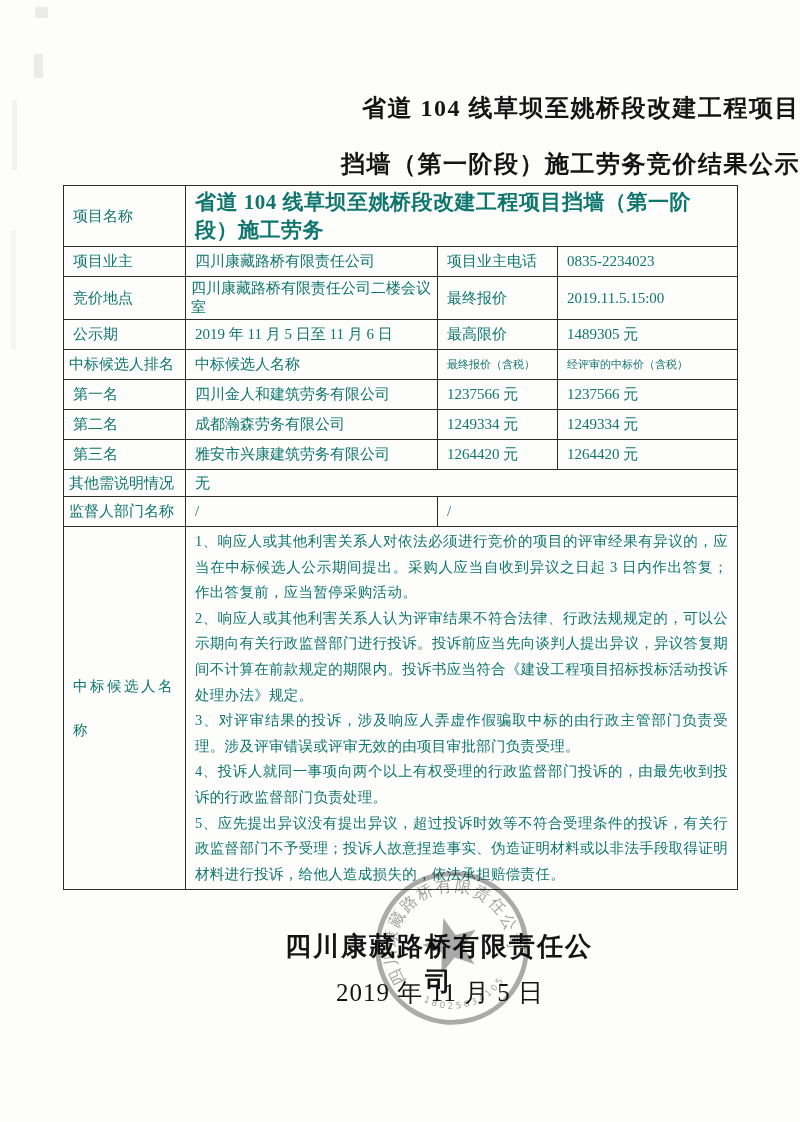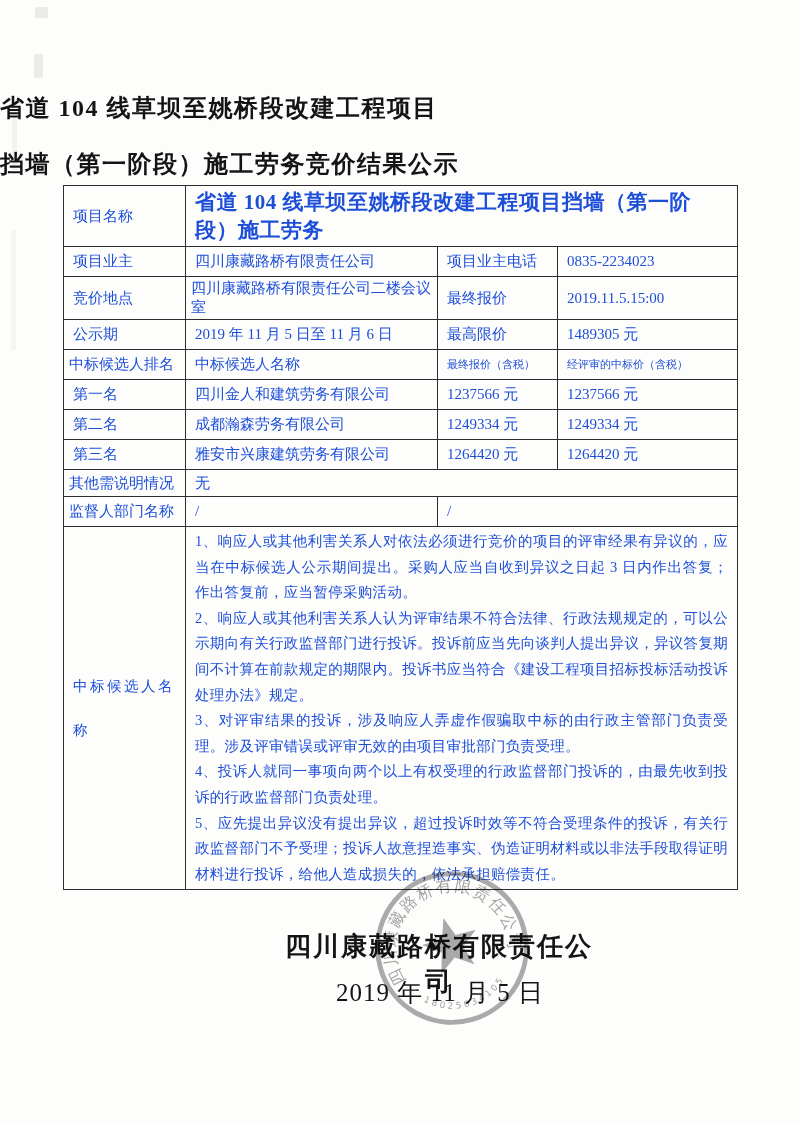--- a/index.html
+++ b/index.html
@@ -4,29 +4,29 @@
 <style>
   html,body{margin:0;padding:0;}
   body{
     width:800px;height:1122px;position:relative;overflow:hidden;
     background:#fdfdfc;
     font-family:"Liberation Serif","DejaVu Serif",serif;
     color:#1b1b1b;
   }
   .artifact{position:absolute;background:#c9c9c9;opacity:.35;border-radius:1px;}
 
-  .title{position:absolute;left:0;width:800px;text-align:left;
+  .title{position:absolute;left:0;width:800px;text-align:right;
     font-weight:bold;font-size:24px;letter-spacing:1.5px;color:#141414;}
   #title1{top:92px;}
   #title2{top:148px;}
 
   table.doc{
     position:absolute;left:63px;top:185px;width:674px;
     border-collapse:collapse;table-layout:fixed;
-    font-size:15px;color:#1d4ed8;
+    font-size:15px;color:#0f766e;
   }
   table.doc td{
     border:1.5px solid #2d2d2d;
     padding:2px 9px;vertical-align:middle;
     overflow:hidden;
   }
   tr.r-std{height:30px;margin-top:48px;}
   tr.r-first{height:33px;}
   tr.r-other{height:27px;}
   tr.r-sup{height:30px;}

